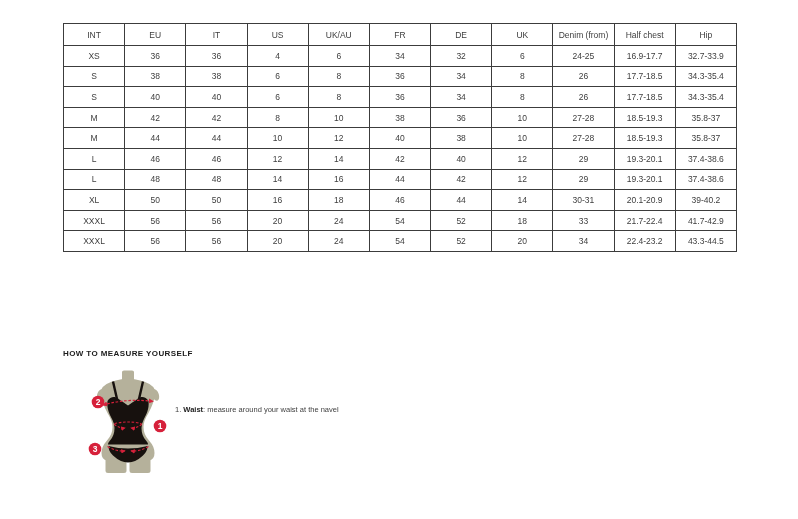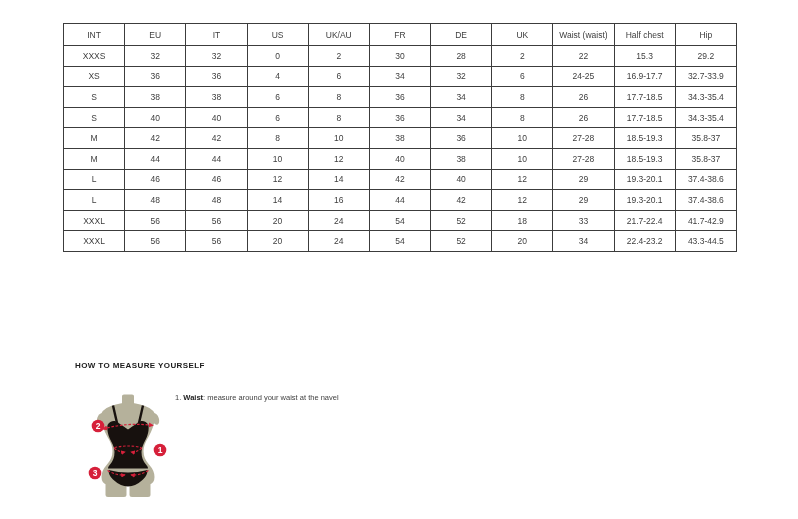--- a/index.html
+++ b/index.html
@@ -43,40 +43,41 @@
   }
   .size-table th { height: 22px; }
 
   
   .measure {
     position: absolute;
     left: 63px; top: 349px;
     width: 560px;
   }
   .measure-title {
-    margin: 12px;
+    margin: 0;
     font-size: 8px;
     font-weight: 700;
     letter-spacing: 0.4px;
     color: #1c1c1c;
   }
   .measure-body { display: flex; align-items: flex-start; }
   .figure-svg { margin-left: 24px; margin-top: 10px; flex: 0 0 auto; }
 
   .steps {
     list-style: none;
     margin: 12px 0 0 0;
     padding: 0 0 0 6px;
   }
   .steps li {
     font-size: 7.5px;
     line-height: 8.5px;
     color: #3f3f3f;
     margin-bottom: 9.5px;
     white-space: nowrap;
+    margin-top: 36px;
   }
   .steps .step-label { color: #222222; font-weight: 700; }
 
   
   .fill-mannequin { fill: var(--mannequin); }
   .fill-garment   { fill: var(--garment); }
   .stroke-garment { stroke: var(--garment); fill: none; }
   .fill-accent    { fill: var(--accent); }
   .stroke-accent  { stroke: var(--accent); fill: none; }
   .dash { stroke-dasharray: 2.6 1.7; }
@@ -95,39 +96,26 @@
   <thead>
     <tr>
         <th>INT</th>
         <th>EU</th>
         <th>IT</th>
         <th>US</th>
         <th>UK/AU</th>
         <th>FR</th>
         <th>DE</th>
         <th>UK</th>
-        <th>Waist (waist)</th>
+        <th>Denim (from)</th>
         <th>Half chest</th>
         <th>Hip</th>
       </tr>
   </thead>
   <tbody>
-      <tr>
-        <td>XXXS</td>
-        <td>32</td>
-        <td>32</td>
-        <td>0</td>
-        <td>2</td>
-        <td>30</td>
-        <td>28</td>
-        <td>2</td>
-        <td>22</td>
-        <td>15.3</td>
-        <td>29.2</td>
-      </tr>
       <tr>
         <td>XS</td>
         <td>36</td>
         <td>36</td>
         <td>4</td>
         <td>6</td>
         <td>34</td>
         <td>32</td>
         <td>6</td>
         <td>24-25</td>
@@ -206,20 +194,33 @@
         <td>14</td>
         <td>16</td>
         <td>44</td>
         <td>42</td>
         <td>12</td>
         <td>29</td>
         <td>19.3-20.1</td>
         <td>37.4-38.6</td>
       </tr>
       <tr>
+        <td>XL</td>
+        <td>50</td>
+        <td>50</td>
+        <td>16</td>
+        <td>18</td>
+        <td>46</td>
+        <td>44</td>
+        <td>14</td>
+        <td>30-31</td>
+        <td>20.1-20.9</td>
+        <td>39-40.2</td>
+      </tr>
+      <tr>
         <td>XXXL</td>
         <td>56</td>
         <td>56</td>
         <td>20</td>
         <td>24</td>
         <td>54</td>
         <td>52</td>
         <td>18</td>
         <td>33</td>
         <td>21.7-22.4</td>

